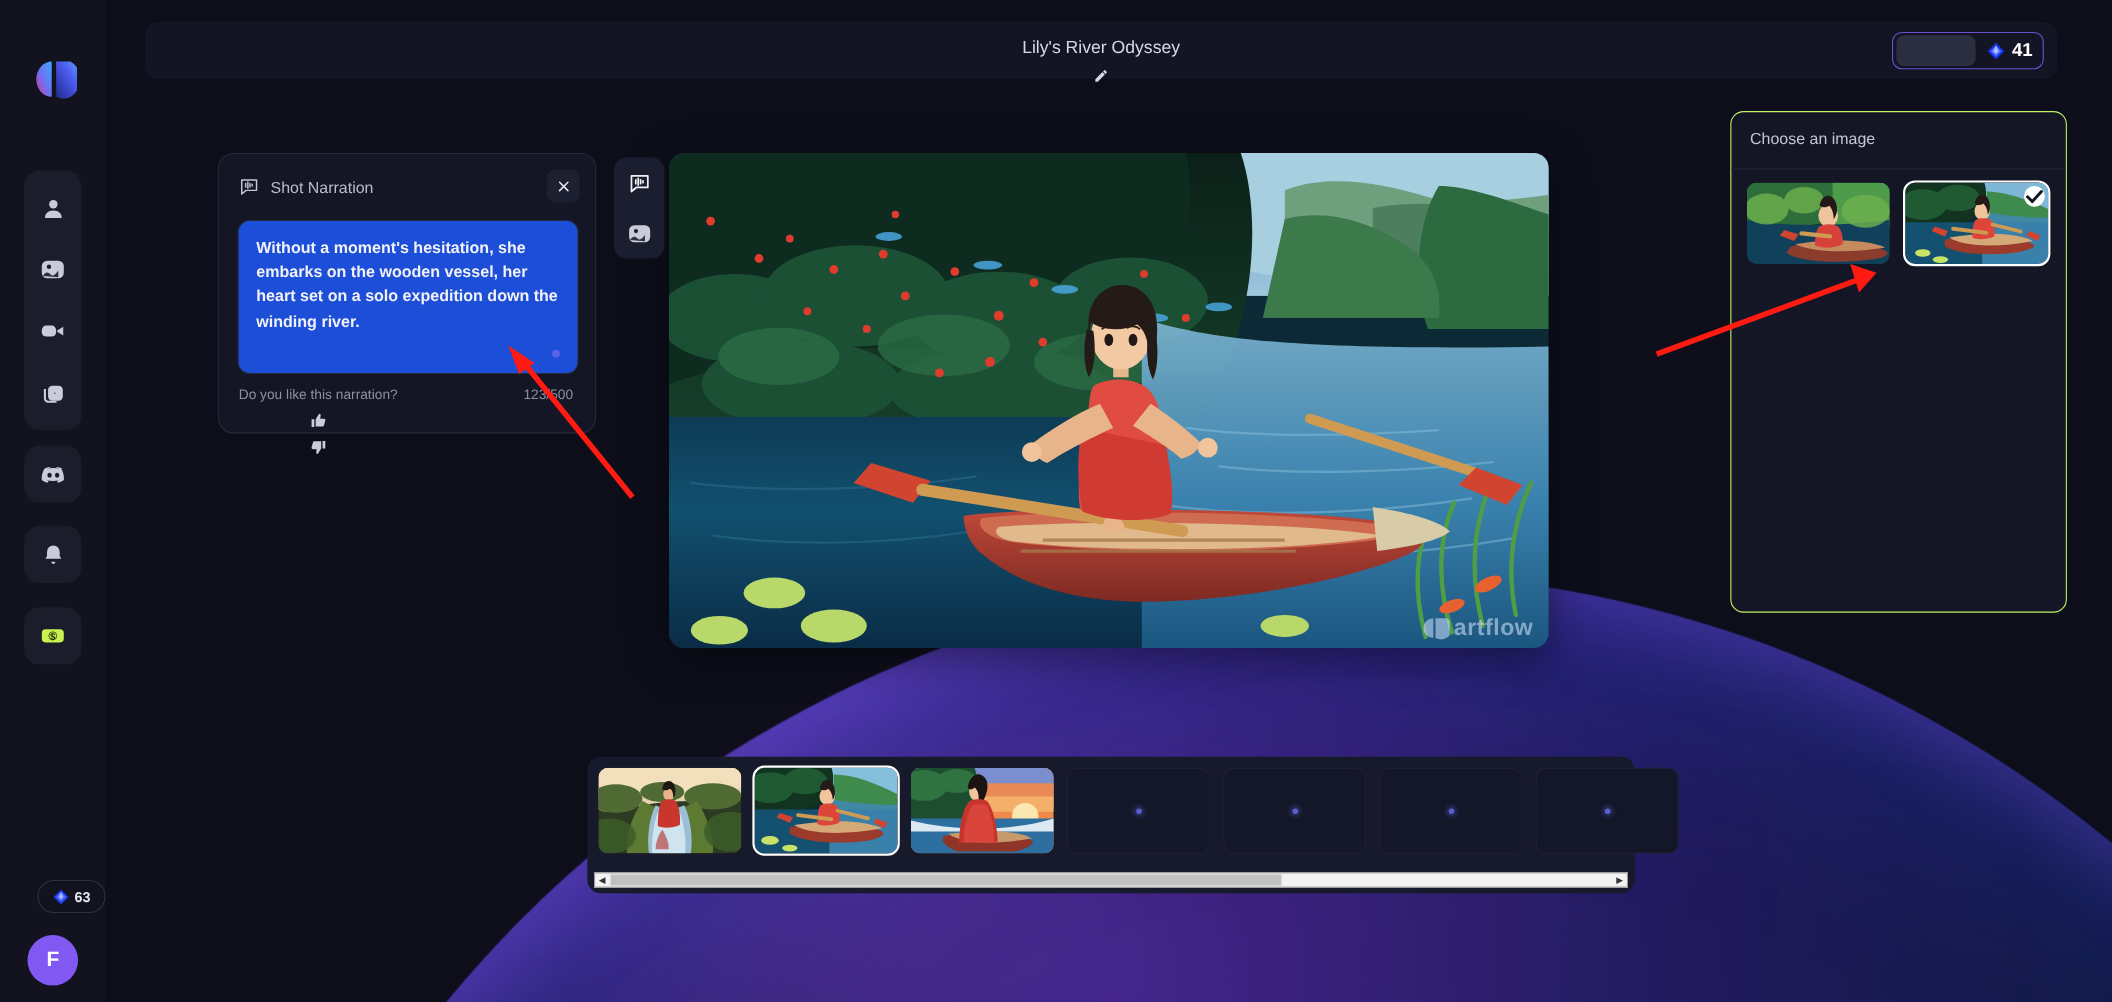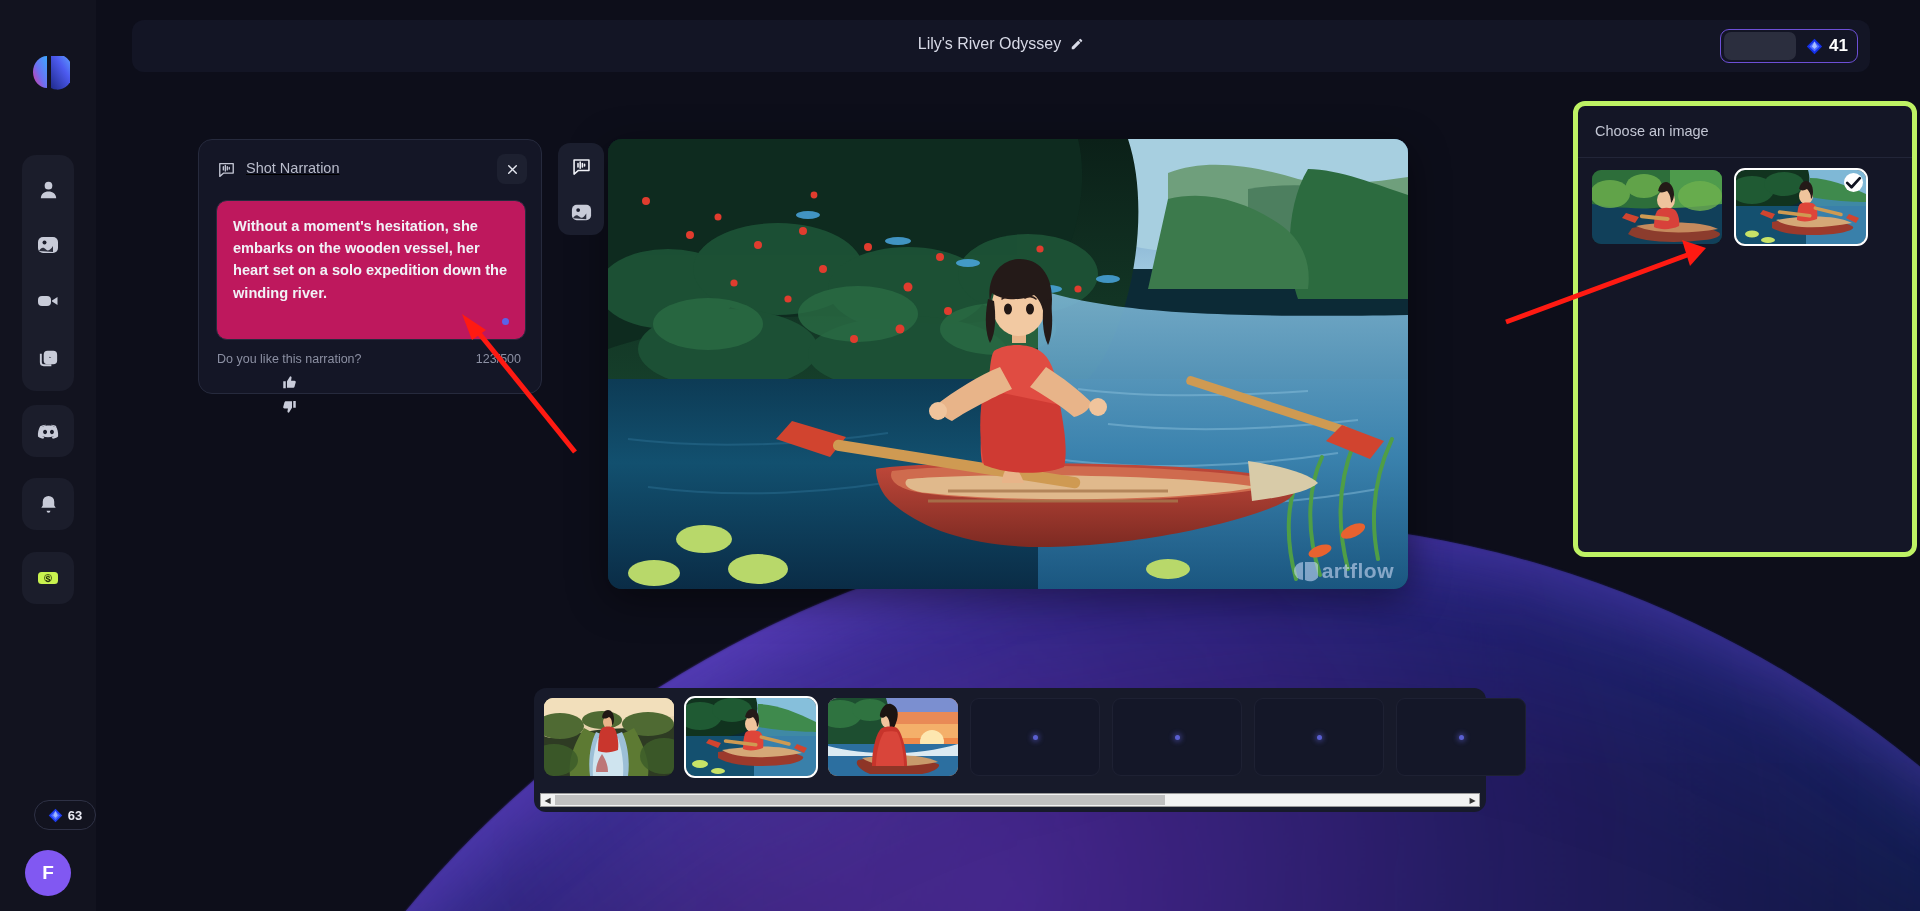--- a/index.html
+++ b/index.html
@@ -106,21 +106,21 @@
     position: absolute; left: 132px; top: 20px;
     width: 1738px; height: 52px;
     background: #131525;
     border-radius: 12px;
     z-index: 15;
   }
   .topbar-title {
     position: absolute; left: 0; right: 0; top: 15px;
     text-align: center;
     color: #d7d9e6; font-size: 16px;
-    display: flex; align-items: center; justify-content: center; gap: 9px;
+    display: flex; align-items: center; justify-content: center; gap: 9px; flex-direction: column;
   }
   .title-text { cursor: pointer; }
   .pencil { width: 14px; height: 14px; cursor: pointer; }
 
   .gem-pill {
     position: absolute; right: 12px; top: 9px;
     height: 34px; width: 138px;
     border: 1px solid #6d4fd6;
     border-radius: 9px;
     display: flex; align-items: center;
@@ -141,37 +141,37 @@
   .narration {
     position: absolute; left: 198px; top: 139px;
     width: 344px; height: 255px;
     background: #141626;
     border: 1px solid #262a3d;
     border-radius: 14px;
     z-index: 14;
   }
   .narration-head {
     position: absolute; left: 18px; top: 20px;
-    display: flex; align-items: flex-start; gap: 10px; text-decoration: underline;
+    display: flex; align-items: flex-end; gap: 10px;
   }
   .narration-head .label {
     color: #b9bccb; font-size: 14.5px; font-weight: 500;
   }
   .narration-close {
     position: absolute; right: 14px; top: 14px;
     width: 30px; height: 30px;
     background: #1d2030;
     border-radius: 8px;
     display: flex; align-items: center; justify-content: center;
     cursor: pointer;
   }
   .narration-box {
     position: absolute; left: 17px; top: 60px;
     width: 310px; height: 140px;
-    background: #be185d;
+    background: #1d4ed8;
     border: 1px solid #272b3e;
     border-radius: 11px;
     padding: 14px 16px;
     overflow: hidden;
   }
   .narration-text {
     color: #f1f2f7;
     font-size: 14.6px;
     font-weight: 700;
     line-height: 1.52;
@@ -220,23 +220,23 @@
     color: rgba(220,230,255,0.55);
     font-size: 21px; font-weight: 600;
     letter-spacing: 0.5px;
     display: flex; align-items: center; gap: 4px;
     pointer-events: none;
   }
 
   
   .choose {
     position: absolute; left: 1573px; top: 101px;
-    width: 344px; height: 456px;
+    width: 306px; height: 456px;
     background: #141626;
-    border: 5px solid #bef264;
+    border: 1px solid #bef264;
     border-radius: 12px;
     z-index: 14;
   }
   .choose-title {
     position: absolute; left: 17px; top: 17px;
     color: #c3c6d4; font-size: 14.5px;
   }
   .choose-sep {
     position: absolute; left: 0; right: 0; top: 51px;
     height: 1px; background: #222538;

